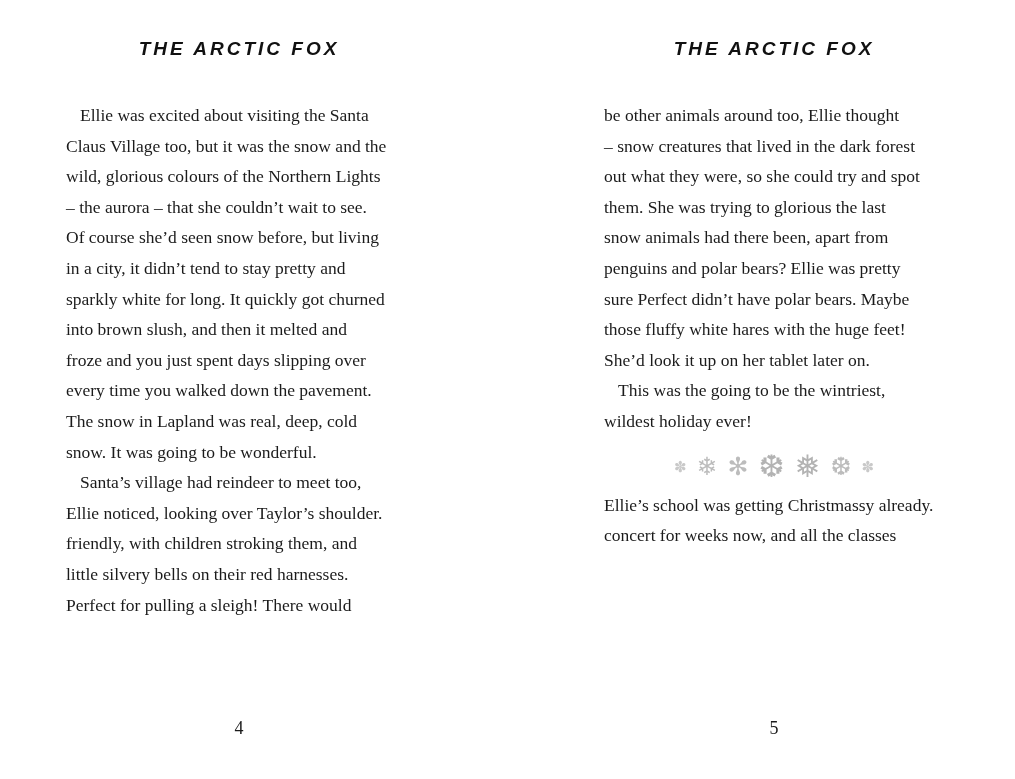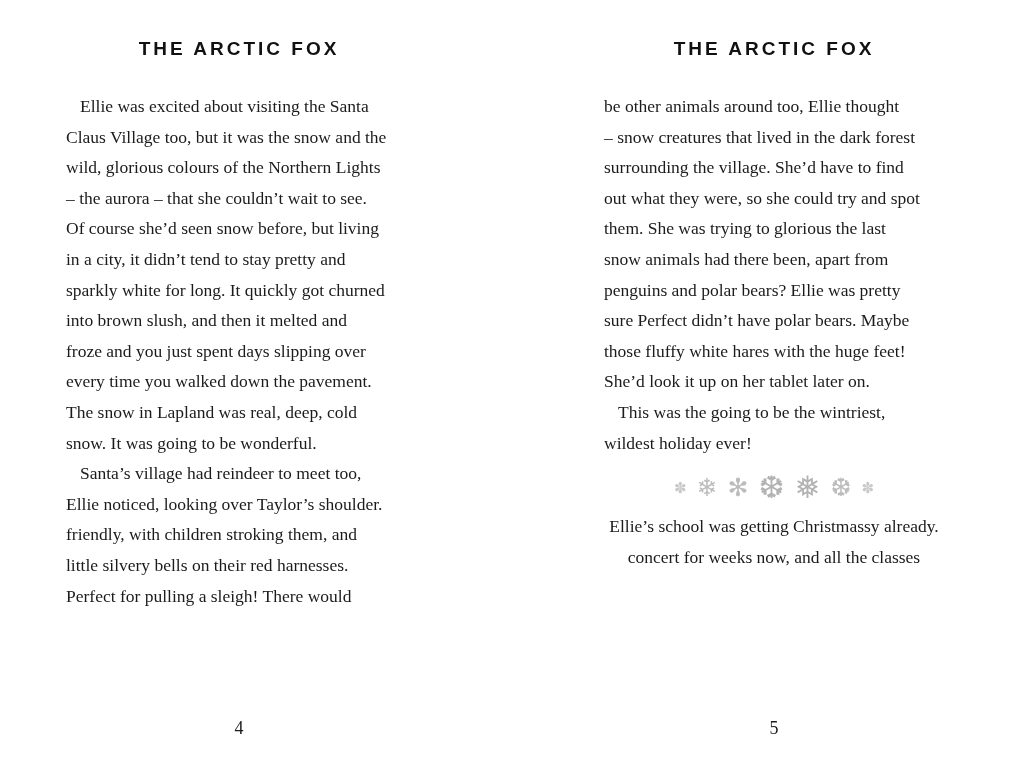--- a/index.html
+++ b/index.html
@@ -24,24 +24,25 @@
 
   .header {
     margin: 8px 0 0 0;
     font-family: "Liberation Sans", sans-serif;
     font-weight: 700;
     font-size: 19px;
     line-height: 22px;
     letter-spacing: 3px;
     text-align: center;
     color: #111111;
+    font-style: italic;
   }
 
   .body-text {
-    margin-top: 31px;
+    margin-top: 40px;
     font-size: 17.5px;
     line-height: 30.6px;
   }
   .line {
     white-space: pre;
   }
   .line.indent {
     text-indent: 14px;
   }
 
@@ -55,21 +56,20 @@
     display: inline-block;
     margin: 0 5px;
     vertical-align: middle;
   }
   .sf-s { font-size: 15px; color: #c9c9c9; }
   .sf-m { font-size: 25px; }
   .sf-l { font-size: 31px; color: #b3b3b3; }
 
   .body-text-bottom {
     margin-top: 6px;
-    text-align: center;
   }
 
   .page-number {
     position: absolute;
     top: 718px;
     text-align: center;
     font-size: 18px;
     color: #1b1b1b;
   }
   .pn-left  { left: 66px;  width: 346px; }
@@ -101,21 +101,20 @@
         <div class="line">little silvery bells on their red harnesses.</div>
         <div class="line">Perfect for pulling a sleigh! There would</div>
       </div>
   </section>
 
   <section class="page page-right">
     <h1 class="header">THE ARCTIC FOX</h1>
     <div class="body-text">
         <div class="line">be other animals around too, Ellie thought</div>
         <div class="line">– snow creatures that lived in the dark forest</div>
-        <div class="line">surrounding the village. She’d have to find</div>
         <div class="line">out what they were, so she could try and spot</div>
         <div class="line">them. She was trying to glorious the last</div>
         <div class="line">snow animals had there been, apart from</div>
         <div class="line">penguins and polar bears? Ellie was pretty</div>
         <div class="line">sure Perfect didn’t have polar bears. Maybe</div>
         <div class="line">those fluffy white hares with the huge feet!</div>
         <div class="line">She’d look it up on her tablet later on.</div>
         <div class="line indent">This was the going to be the wintriest,</div>
         <div class="line">wildest holiday ever!</div>
       </div>

